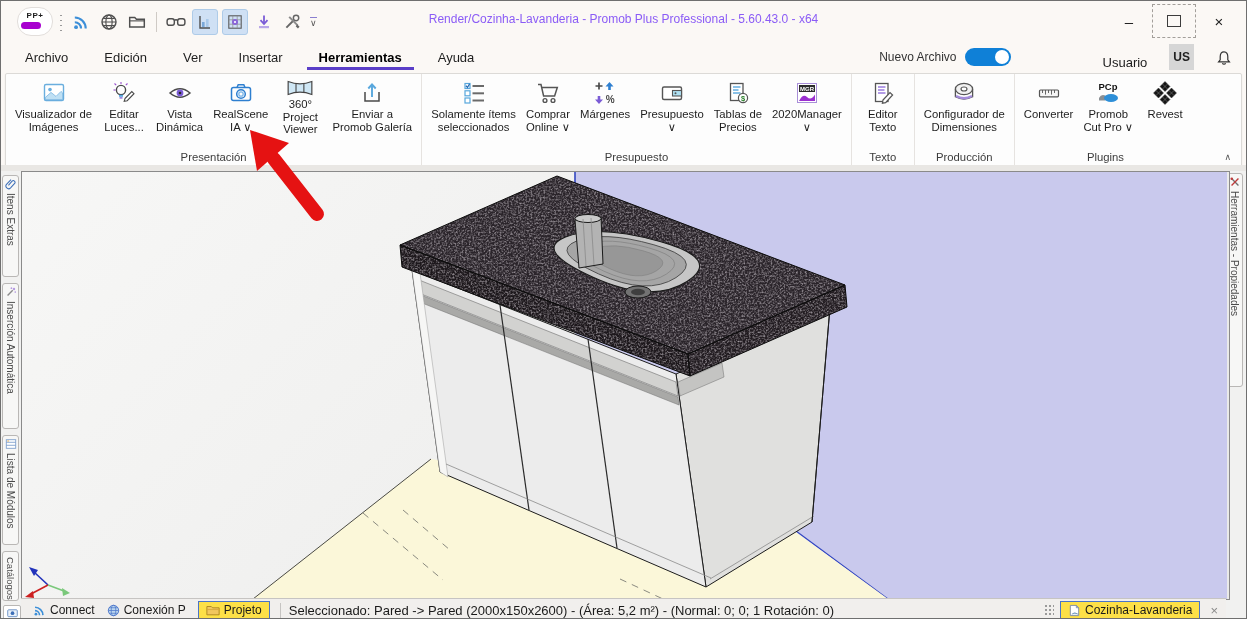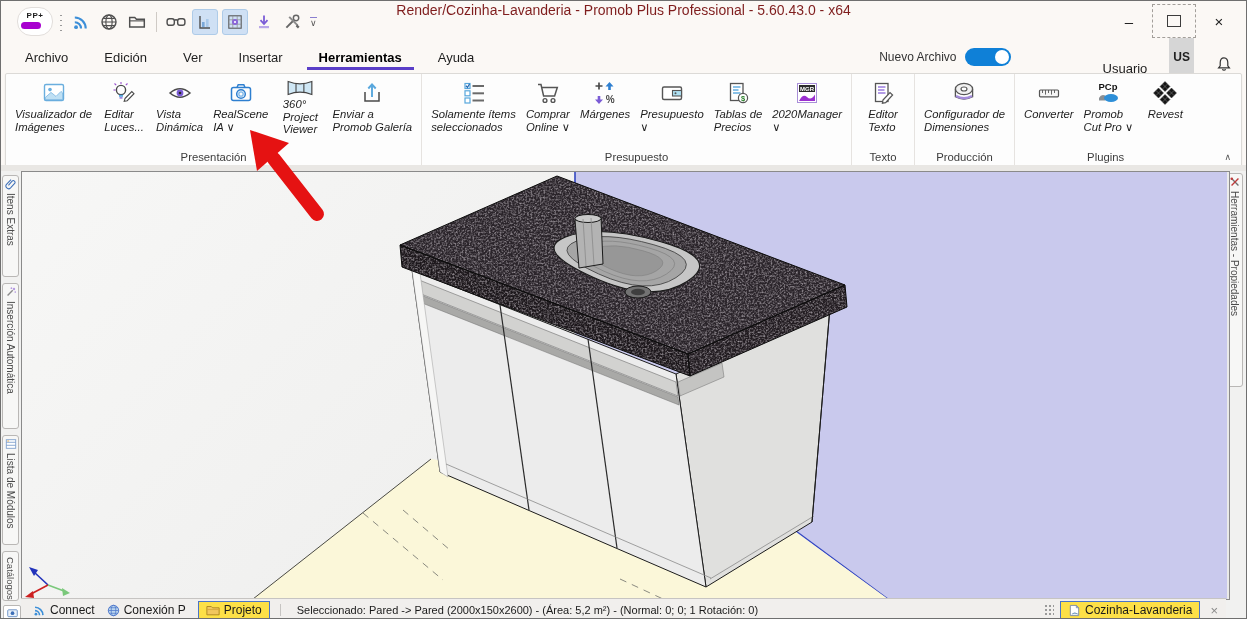--- a/index.html
+++ b/index.html
@@ -13,66 +13,66 @@
   .app-logo{position:absolute;left:16px;top:6px;width:34px;height:27px;background:#fff;border:1px solid #e2dedb;border-radius:14px;text-align:center;}
   .app-logo .pp{font-size:8px;font-weight:bold;color:#1b1b1b;display:block;margin-top:3px;letter-spacing:.5px;}
   .app-logo .blob{display:block;width:20px;height:7px;background:#a800cf;border-radius:4px;margin:2px 0 0 3px;}
   .qgrip{position:absolute;left:58px;top:12px;width:4px;height:18px;
     background:radial-gradient(circle,#9a9a9a 1px,transparent 1.1px);background-size:4px 5px;}
   .qbar{position:absolute;left:68px;top:8px;display:flex;align-items:center;gap:4px;}
   .qbtn{width:24px;height:24px;display:flex;align-items:center;justify-content:center;border-radius:3px;}
   .qbtn.hl{background:#cfe0f4;border:1px solid #aecbe8;}
   .qsep{width:1px;height:20px;background:#cfcac5;margin:0 3px;}
   .qmore{font-size:9px;color:#555;line-height:1;border-top:1.5px solid #8a7fd0;padding-top:1px;margin-left:2px;}
-  .win-title{position:absolute;left:50%;top:1px;transform:translateX(-50%);font-size:14px;color:#7f1d1d;white-space:nowrap;}
+  .win-title{position:absolute;left:50%;top:11px;transform:translateX(-50%);font-size:12px;color:#8b5cf6;white-space:nowrap;}
   .win-controls{position:absolute;right:10px;top:2px;display:flex;align-items:center;gap:6px;height:36px;}
   .wbtn{min-width:34px;height:32px;display:flex;align-items:center;justify-content:center;color:#222;font-size:15px;}
   .wbtn-max{border:1px dashed #a39f9a;padding:0 14px;height:32px;display:flex;align-items:center;justify-content:center;}
   .wbtn-max i{display:block;width:12px;height:10px;border:1.6px solid #3c3c3c;}
   
   .menubar{position:absolute;top:40px;left:0;right:0;height:32px;display:flex;align-items:center;background:#fbf8f5;}
   .menu-item{font-size:13px;color:#1e1e1e;padding:5px 12px;margin-left:12px;white-space:nowrap;}
   .menu-item.active{font-weight:bold;border-bottom:3px solid #5a3ec8;padding-bottom:2px;color:#000;text-align:center;}
   .np-cluster{margin-left:auto;display:flex;align-items:center;gap:8px;}
   .np-label{font-size:12px;color:#333;}
   .toggle{width:46px;height:18px;border-radius:9px;background:#0f80d7;position:relative;}
   .toggle .knob{position:absolute;right:2px;top:2px;width:14px;height:14px;border-radius:50%;background:#fff;}
   .user-cluster{display:flex;align-items:flex-end;gap:22px;margin-left:92px;margin-right:14px;}
   .user-label{font-size:13px;color:#1b1b1b;}
-  .user-badge{font-size:12px;font-weight:bold;color:#222;background:#d6d6d6;padding:12px 4px;}
+  .user-badge{font-size:12px;font-weight:bold;color:#222;background:#d6d6d6;padding:6px 4px;}
   
   .ribbon{position:absolute;top:72px;left:4px;right:4px;height:92px;background:#fdfdfd;border:1px solid #dcdad7;
     border-radius:2px;display:flex;box-shadow:0 1px 2px rgba(0,0,0,.07);}
   .rgroup{display:flex;flex-direction:column;border-right:1px solid #e6e3e0;padding:2px 4px 0 4px;}
   .rgroup:last-of-type{border-right:none;}
   .rbuttons{display:flex;align-items:flex-start;flex:1;}
   .rbtn{display:flex;flex-direction:column;align-items:center;padding:2px 5px;min-width:44px;}
   .rbtn .ric{height:30px;display:flex;align-items:center;justify-content:flex-end;text-decoration:underline;}
-  .rbtn-label{font-size:11.3px;line-height:1.12;color:#1d1d1d;white-space:pre-line;font-style:italic;}
+  .rbtn-label{font-size:11.3px;line-height:1.12;color:#1d1d1d;text-align:center;white-space:pre-line;}
   .rgroup-label{font-size:11.3px;color:#3c3c3c;text-align:center;padding:1px 0 3px;}
   .ribbon-collapse{margin-left:auto;align-self:flex-end;font-size:9px;color:#555;padding:0 10px 4px 6px;}
   .ribbon-gap{position:absolute;top:164px;left:0;right:0;height:6px;background:#e9e7e4;}
   
   .strip{position:absolute;top:170px;bottom:0;width:20px;background:#f1f1f0;}
   .strip.left{left:0;border-right:1px solid #c9c9c8;}
   .strip.right{right:0;border-left:1px solid #c9c9c8;}
   .vtab{position:absolute;left:1px;width:17px;border:1px solid #b9b7b5;border-radius:3px;background:#f7f7f6;
     display:flex;flex-direction:column;align-items:center;gap:3px;padding-top:2px;overflow:hidden;box-sizing:border-box;}
   .vtab .vlabel{writing-mode:vertical-rl;font-size:10px;color:#4a4a4a;white-space:nowrap;}
   .stripicon{position:absolute;left:2px;width:16px;height:14px;border:1px solid #b9b7b5;border-radius:2px;background:#fff;
     display:flex;align-items:center;justify-content:center;}
   
   .viewport{position:absolute;left:20px;top:170px;width:1207px;height:427px;border:1px solid #8a8a8a;box-sizing:content-box;background:#f4f4f3;}
   .viewport svg{display:block;}
   
   .statusbar{position:absolute;left:20px;right:20px;top:597px;height:22px;background:#f1efed;border-top:1px solid #c6c4c2;
     display:flex;align-items:center;font-size:12px;color:#1a1a1a;}
   .sb-item{display:flex;align-items:center;gap:4px;margin-left:12px;white-space:nowrap;}
   .sb-box{border:1px solid #4a74c9;background:#fde047;padding:0 7px;height:17px;display:flex;align-items:center;gap:4px;}
-  .sb-text{margin-left:10px;padding-left:16px;border-left:1px solid #c6c4c2;font-size:11px;flex:1;
+  .sb-text{margin-left:10px;padding-left:8px;border-left:1px solid #c6c4c2;font-size:13px;flex:1;
     white-space:nowrap;overflow:hidden;}
   .sb-grip{width:10px;height:12px;background:radial-gradient(circle,#9a9a9a 1px,transparent 1.2px);background-size:4px 4px;margin:0 6px;}
   .sb-close{color:#8a8a8a;font-size:13px;margin:0 8px 0 10px;}
   
   .overlay{position:absolute;left:0;top:0;width:1247px;height:619px;pointer-events:none;z-index:60;}
 </style>
 </head>
 <body>
 
 <div class="titlebar">

